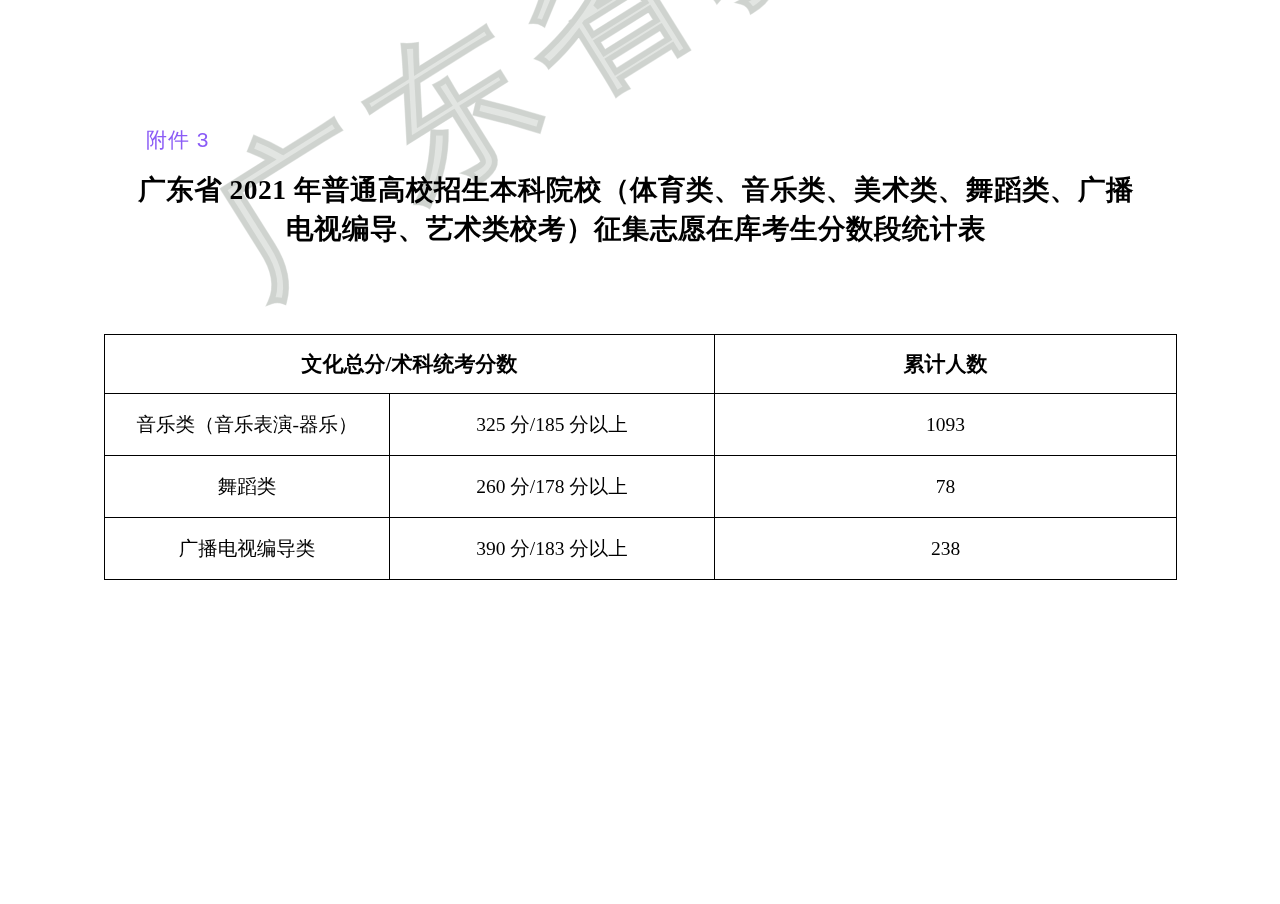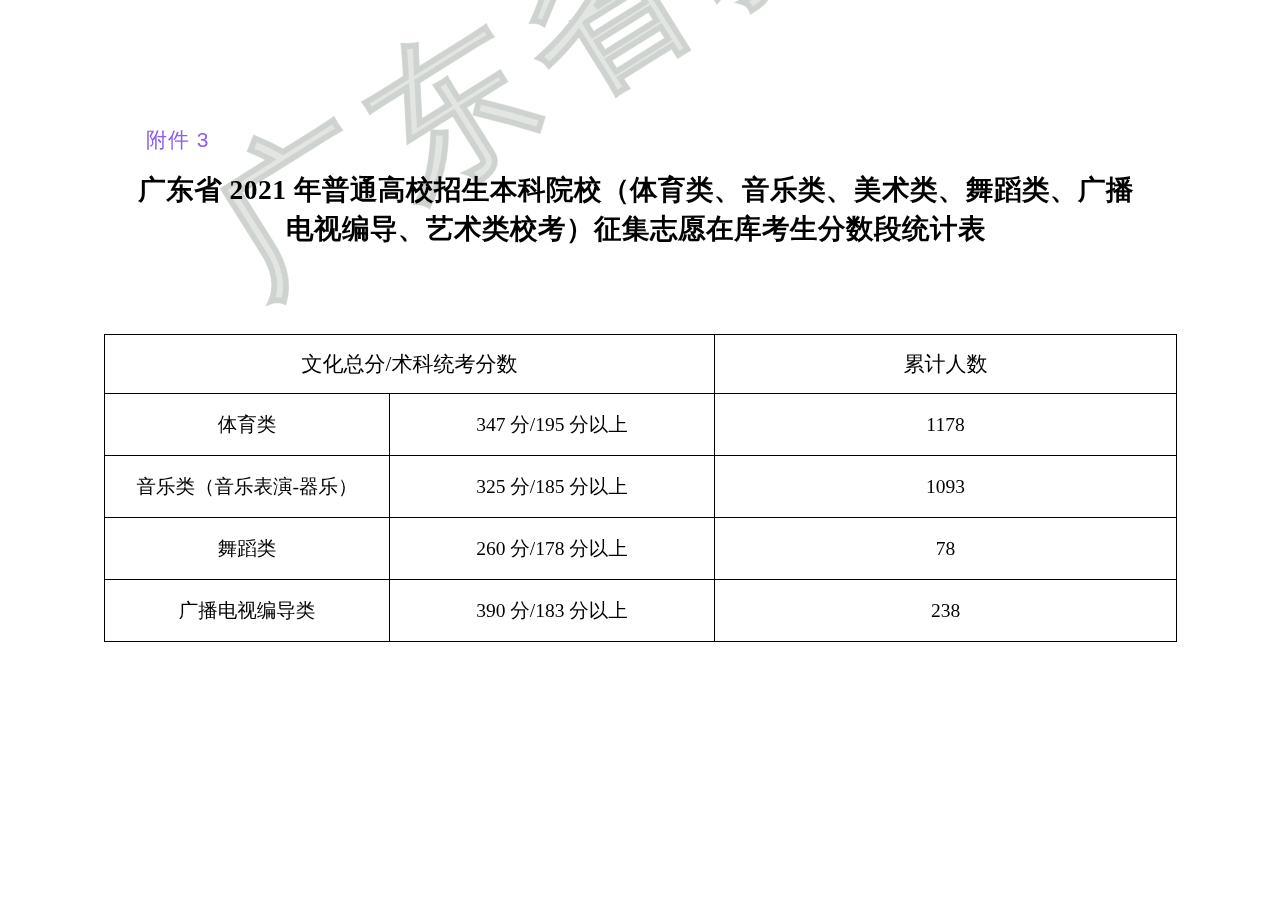--- a/index.html
+++ b/index.html
@@ -89,21 +89,21 @@
     vertical-align: middle;
     font-family: "Liberation Serif", serif;
     font-size: 19.5px;
     color: #000;
     height: 61px;
     padding: 0 4px;
   }
   table.score-table tr.header-row td {
     height: 58px;
     font-size: 21px;
-    font-weight: 400;
+    font-weight: 700;
   }
   .col-a { width: 285px; }
   .col-b { width: 325px; }
   .col-c { width: 462px; }
 
   .num-cell {
     font-family: "Liberation Serif", serif;
   }
 </style>
 </head>
@@ -124,25 +124,20 @@
       <col class="col-a">
       <col class="col-b">
       <col class="col-c">
     </colgroup>
     <tbody>
       <tr class="header-row">
         <td colspan="2">文化总分/术科统考分数</td>
         <td>累计人数</td>
       </tr>
 
-      <tr>
-        <td>体育类</td>
-        <td class="num-cell">347 分/195 分以上</td>
-        <td class="num-cell">1178</td>
-      </tr>
 
 
       <tr>
         <td>音乐类（音乐表演-器乐）</td>
         <td class="num-cell">325 分/185 分以上</td>
         <td class="num-cell">1093</td>
       </tr>
 
       <tr>
         <td>舞蹈类</td>

